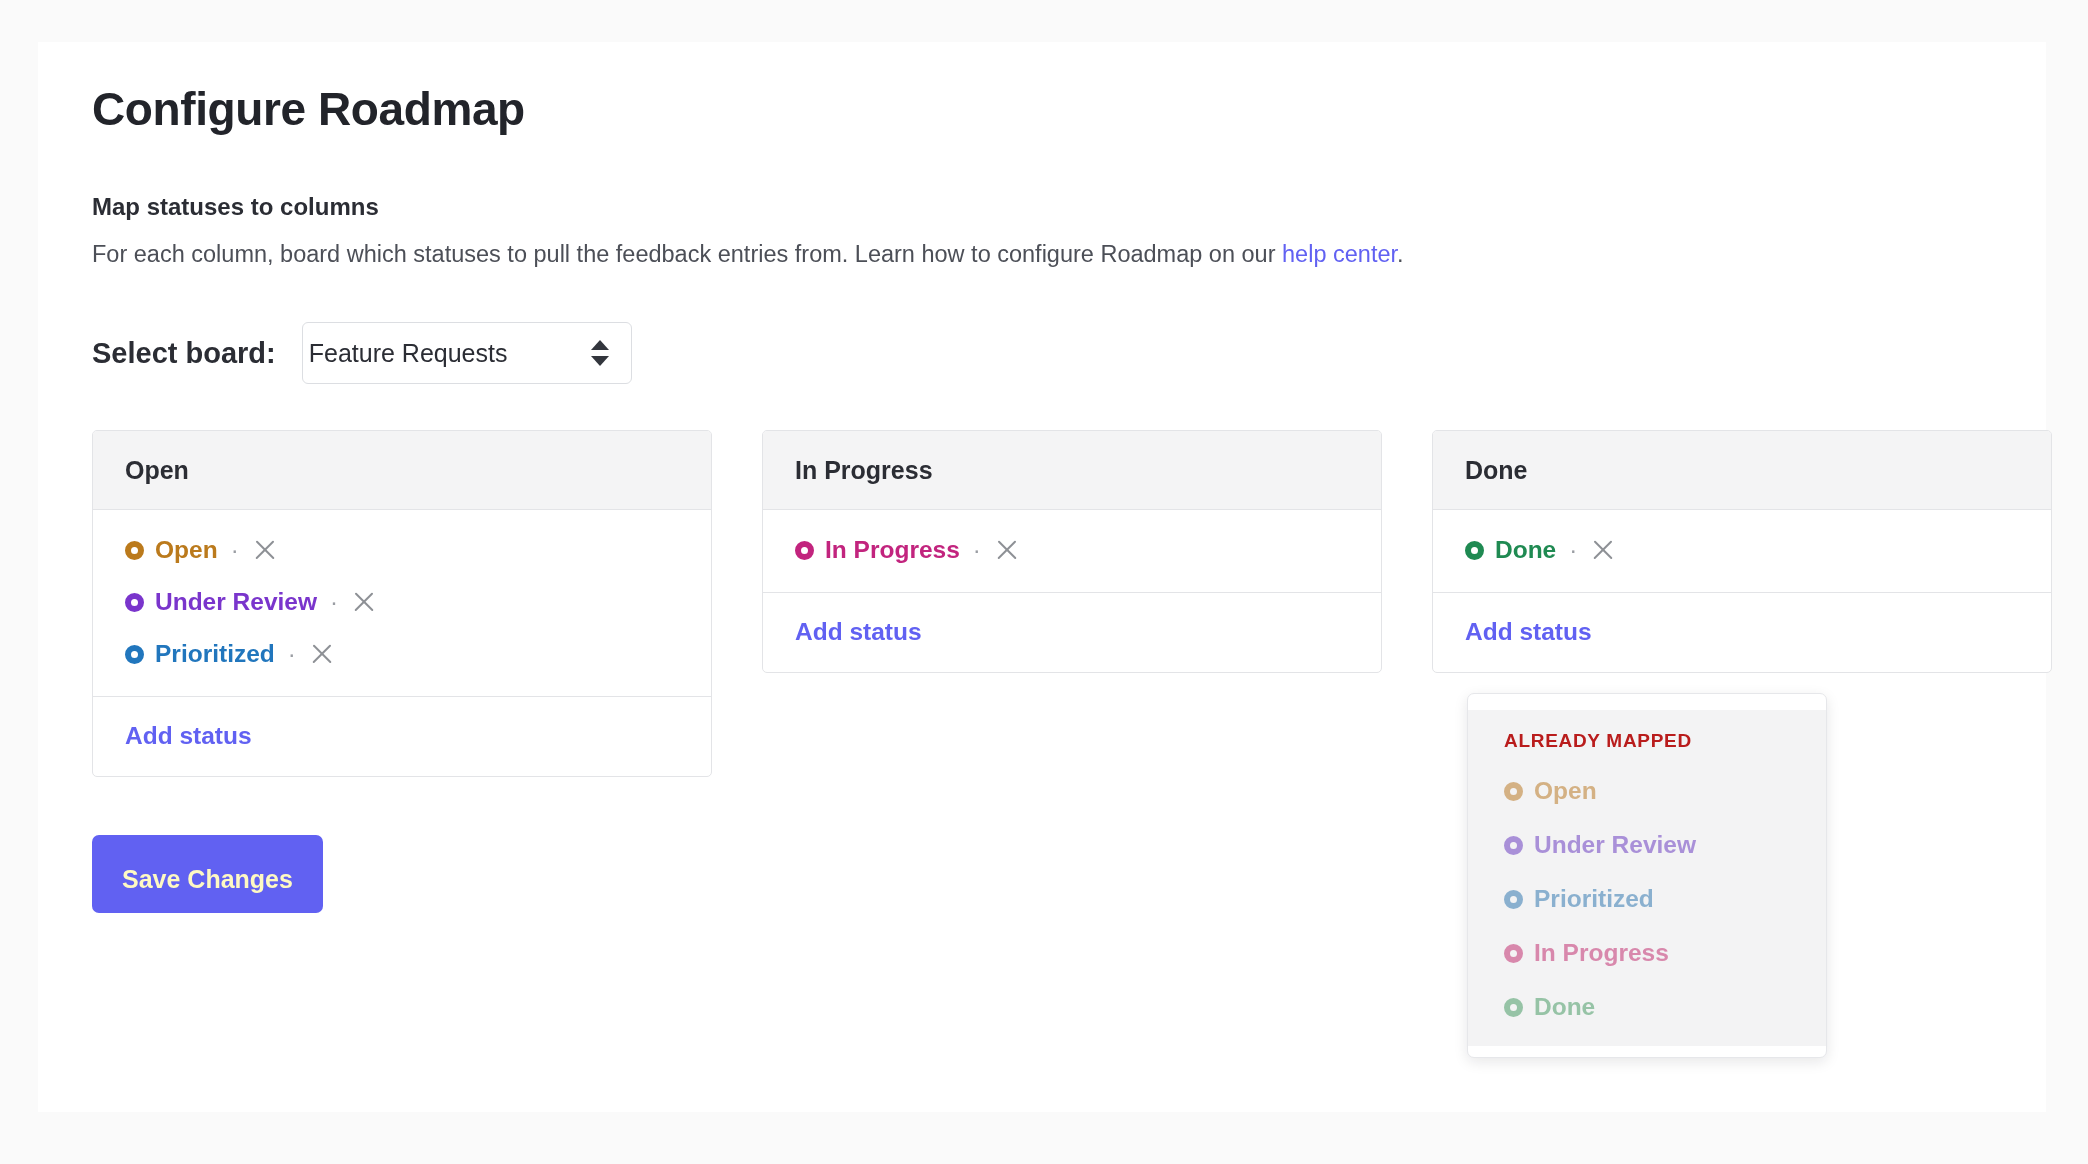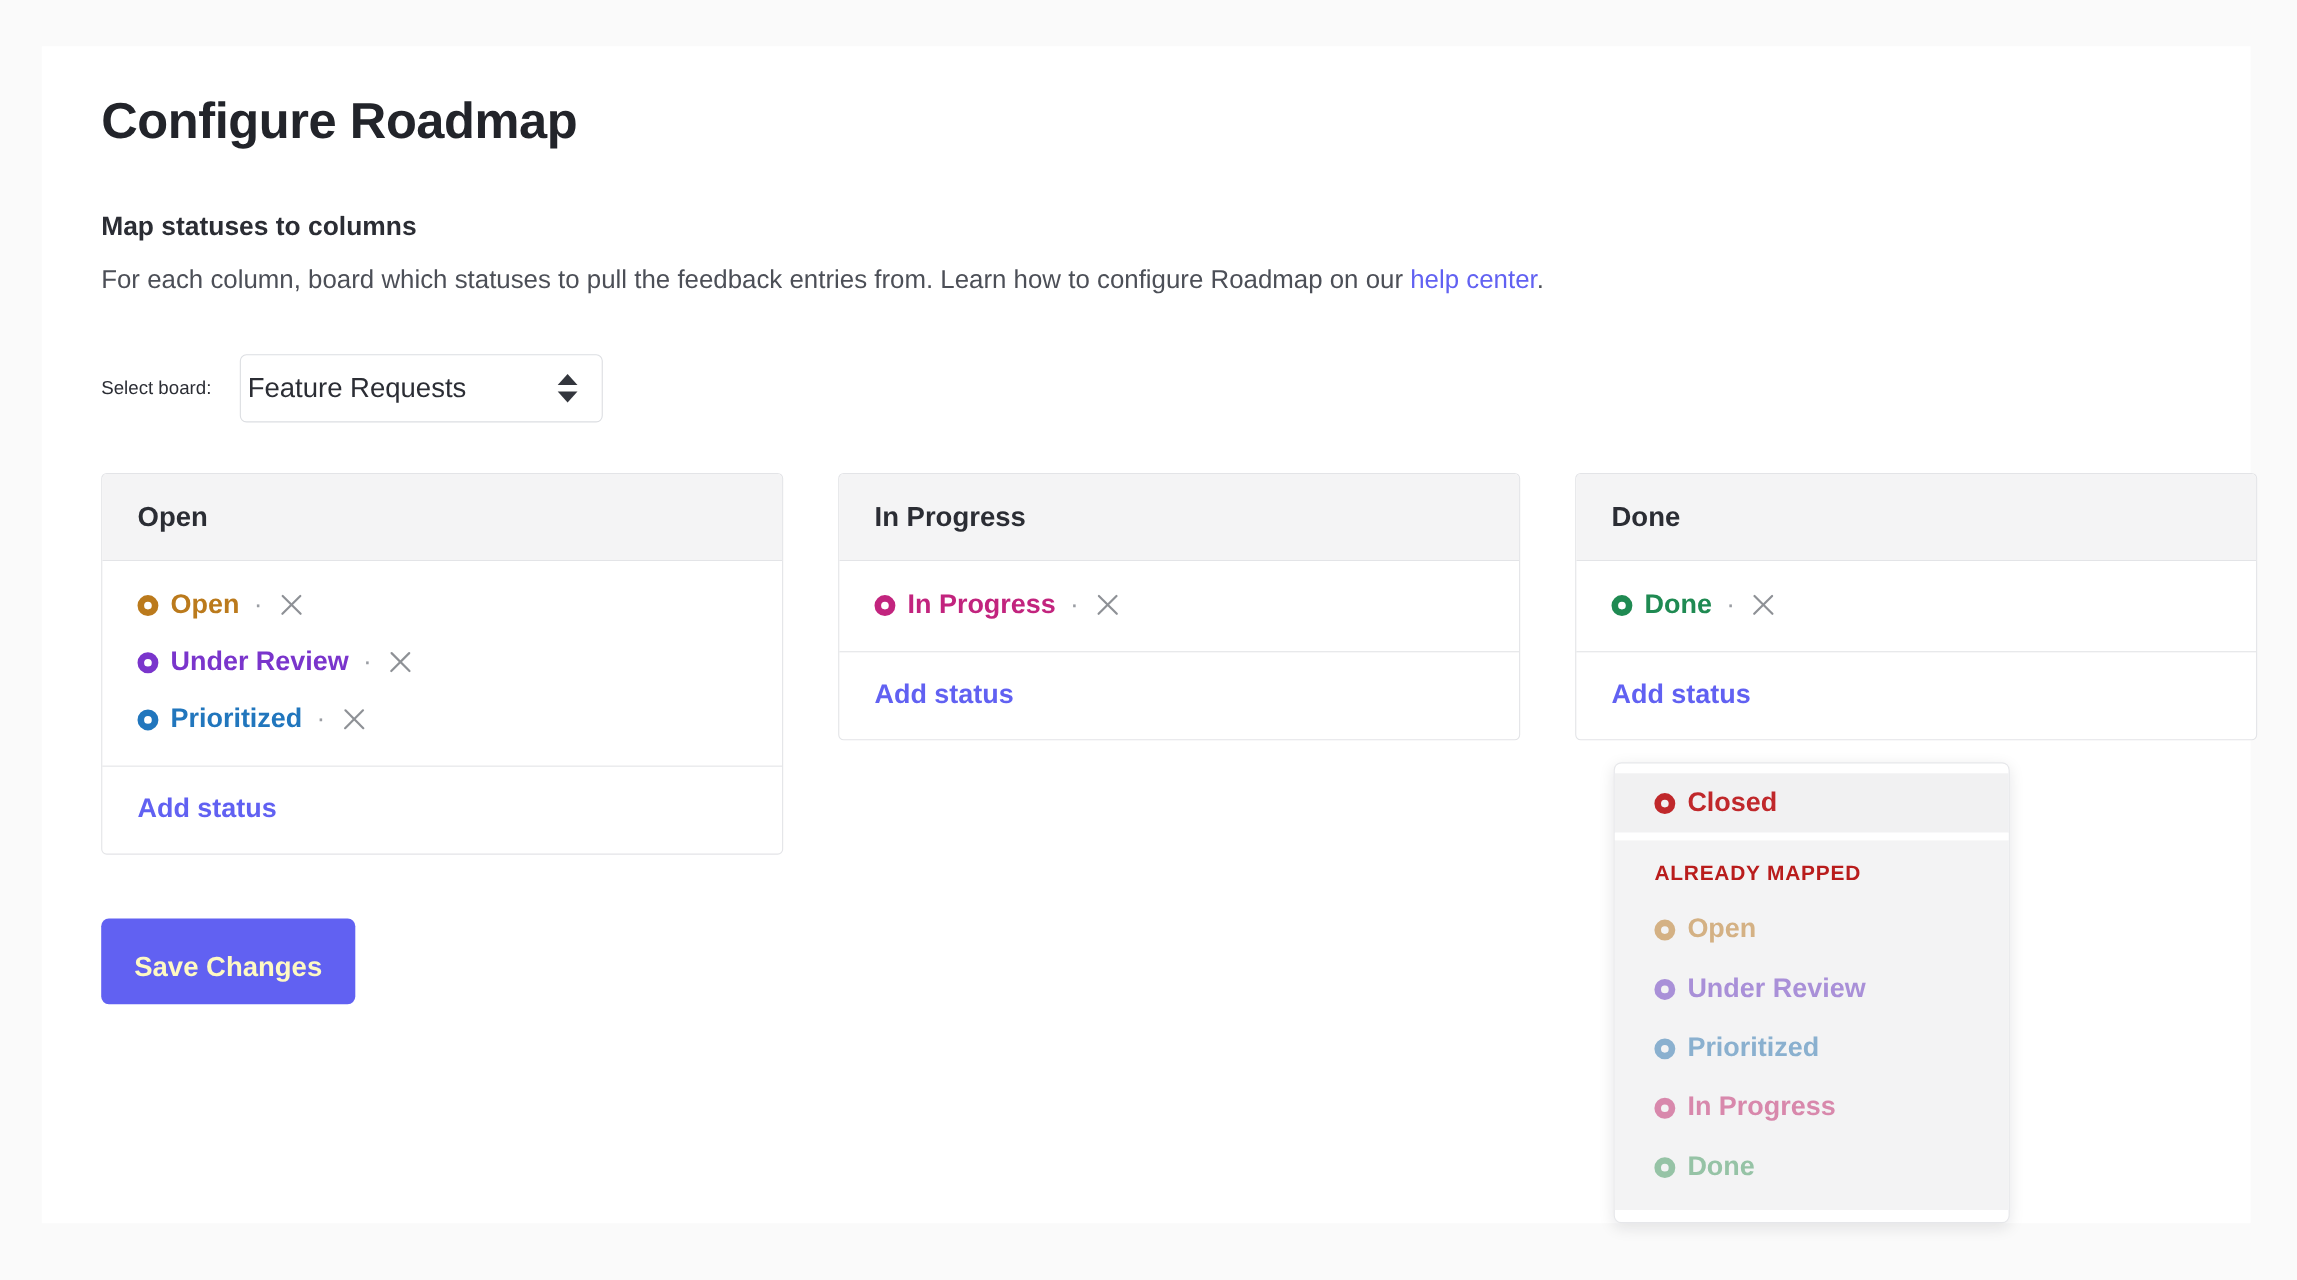--- a/index.html
+++ b/index.html
@@ -67,22 +67,22 @@
 
   
   .board-row {
     margin-top: 52px;
     display: flex;
     align-items: center;
     gap: 26px;
   }
 
   .board-label {
-    font-size: 17px;
-    font-weight: normal;
+    font-size: 29px;
+    font-weight: bold;
     color: #2b2d34;
   }
 
   .board-select {
     position: relative;
     width: 330px;
     height: 62px;
     border: 1px solid #dcdee2;
     border-radius: 6px;
     background: #ffffff;
@@ -374,24 +374,20 @@
                 <span class="sep-dot">·</span>
                 <span class="remove-x"></span>
               </div>
             </div>
             <div class="add-status-row">
               <a class="add-status-link" href="#">Add status</a>
             </div>
           </div>
 
           <div class="dropdown">
-            <div class="dd-item highlight">
-              <span class="dot" style="color:#c0282b"></span>
-              <span class="dd-label" style="color:#c0282b">Closed</span>
-            </div>
 
             <div class="dd-divider"></div>
 
             <div class="dd-group">
               <div class="dd-group-title">ALREADY MAPPED</div>
 
               <div class="dd-item muted">
                 <span class="dot" style="color:#d4b184"></span>
                 <span class="dd-label" style="color:#d4b184">Open</span>
               </div>

